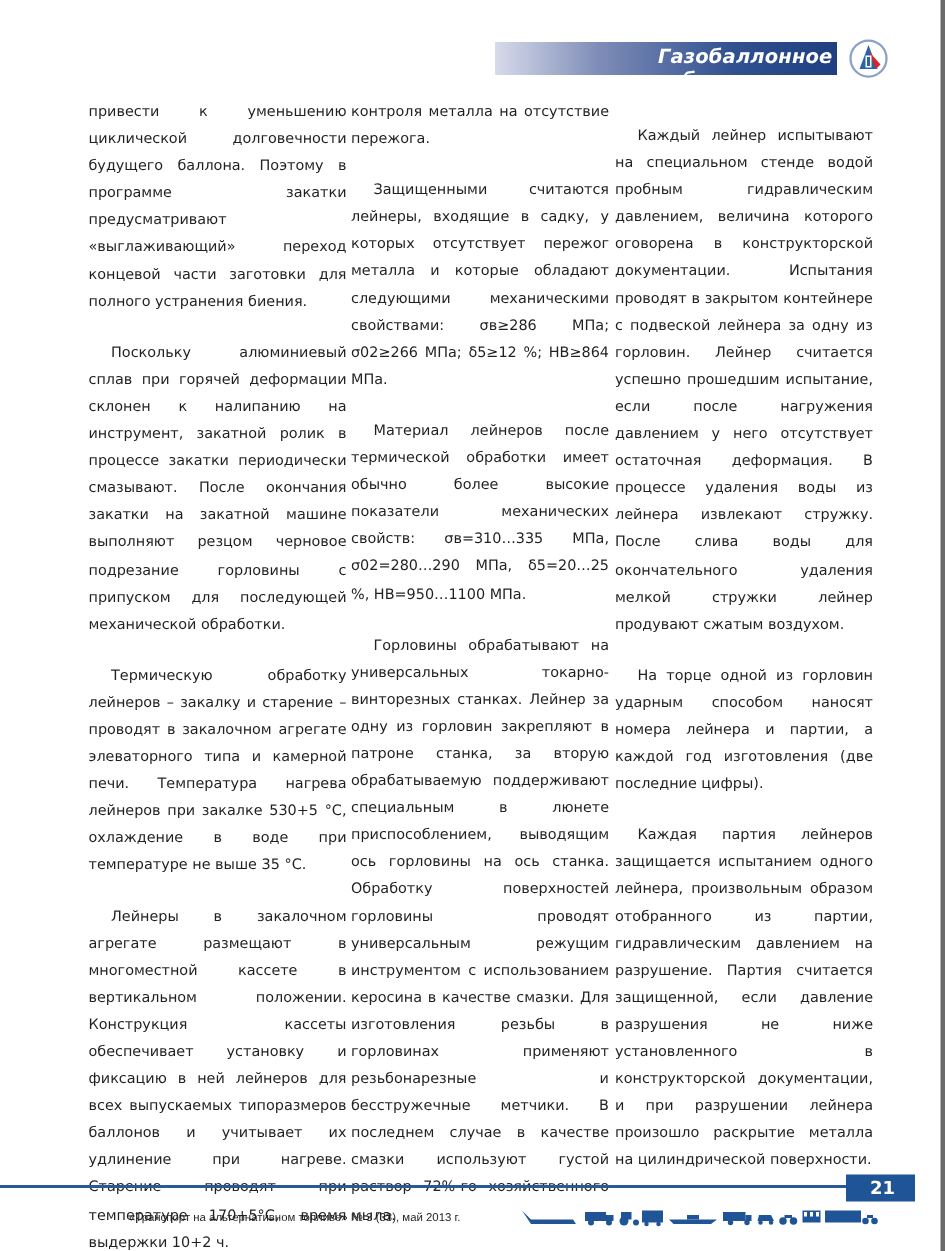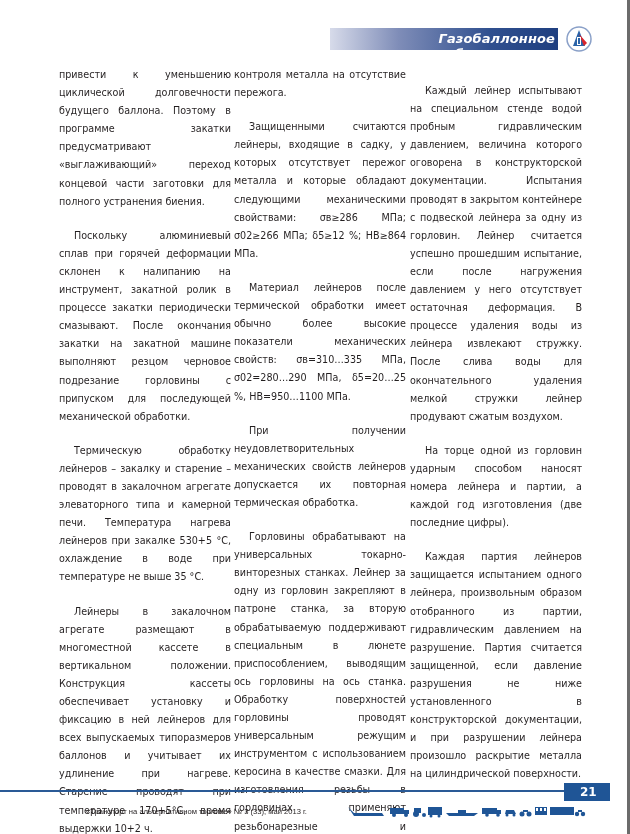--- a/index.html
+++ b/index.html
@@ -47,21 +47,20 @@
   <p class="ind">Термическую обработку лейнеров – закалку и старение – проводят в закалочном агрегате элеваторного типа и камерной печи. Температура нагрева лейнеров при закалке 530+5 °С, охлаждение в воде при температуре не выше 35 °С.</p>
   <p class="ind">Лейнеры в закалочном агрегате размещают в многоместной кассете в вертикальном положении. Конструкция кассеты обеспечивает установку и фиксацию в ней лейнеров для всех выпускаемых типоразмеров баллонов и учитывает их удлинение при нагреве. Старение проводят при температуре 170+5°С, время выдержки 10+2 ч.</p>
   <p class="ind">Для каждой садки вместе с лейнерами проводят термическую обработку образцов-свидетелей в виде пластин из той же плавки металла, что и лейнеры, и раскатанных с такой же степенью деформации, как и стенки лейнеров. После термической обработки осуществляют предварительный контроль ее качества путем замера твердости металла на торцах горловин переносным твердомером.</p>
 
 </div>
 
 <div class="column col2">
   <p class="cont">контроля металла на отсутствие пережога.</p>
   <p class="ind">Защищенными считаются лейнеры, входящие в садку, у которых отсутствует пережог металла и которые обладают следующими механическими свойствами: σв≥286 МПа; σ02≥266 МПа; δ5≥12 %; НВ≥864 МПа.</p>
   <p class="ind">Материал лейнеров после термической обработки имеет обычно более высокие показатели механических свойств: σв=310…335 МПа, σ02=280…290 МПа, δ5=20…25 %, НВ=950…1100 МПа.</p>
-  <p class="ind">При получении неудовлетворительных механических свойств лейнеров допускается их повторная термическая обработка.</p>
   <p class="ind">Горловины обрабатывают на универсальных токарно-винторезных станках. Лейнер за одну из горловин закрепляют в патроне станка, за вторую обрабатываемую поддерживают специальным в люнете приспособлением, выводящим ось горловины на ось станка. Обработку поверхностей горловины проводят универсальным режущим инструментом с использованием керосина в качестве смазки. Для изготовления резьбы в горловинах применяют резьбонарезные и бесстружечные метчики. В последнем случае в качестве смазки используют густой раствор 72%-го хозяйственного мыла.</p>
 
 </div>
 
 <div class="column col3">
   <p class="ind">Каждый лейнер испытывают на специальном стенде водой пробным гидравлическим давлением, величина которого оговорена в конструкторской документации. Испытания проводят в закрытом контейнере с подвеской лейнера за одну из горловин. Лейнер считается успешно прошедшим испытание, если после нагружения давлением у него отсутствует остаточная деформация. В процессе удаления воды из лейнера извлекают стружку. После слива воды для окончательного удаления мелкой стружки лейнер продувают сжатым воздухом.</p>
   <p class="ind">На торце одной из горловин ударным способом наносят номера лейнера и партии, а каждой год изготовления (две последние цифры).</p>
   <p class="ind">Каждая партия лейнеров защищается испытанием одного лейнера, произвольным образом отобранного из партии, гидравлическим давлением на разрушение. Партия считается защищенной, если давление разрушения не ниже установленного в конструкторской документации, и при разрушении лейнера произошло раскрытие металла на цилиндрической поверхности.</p>
 
 </div>

